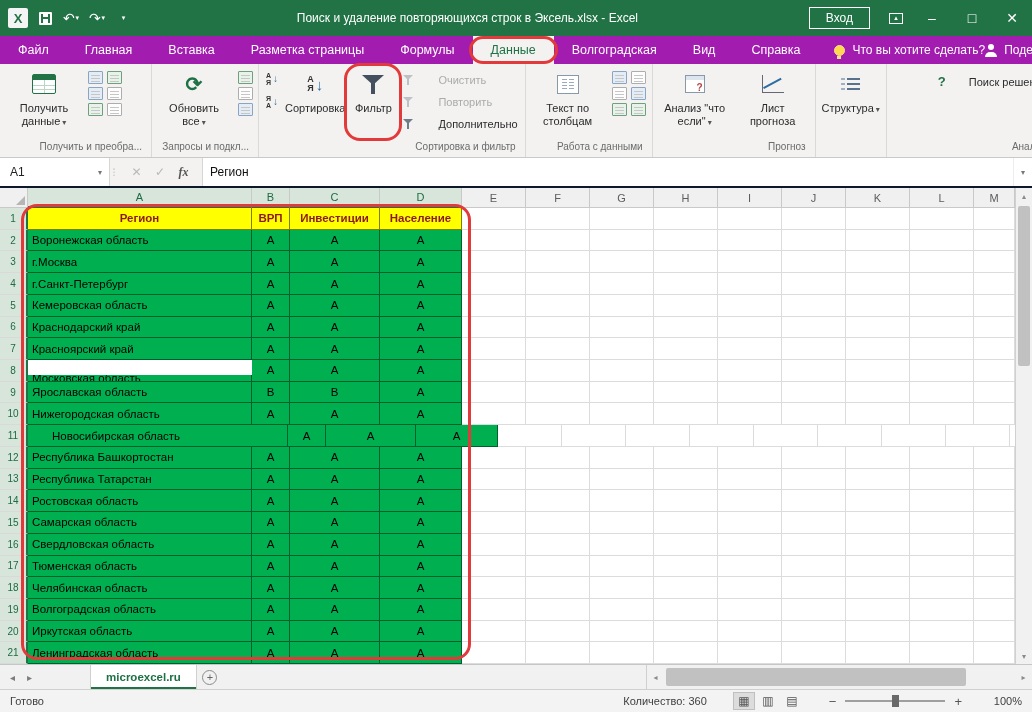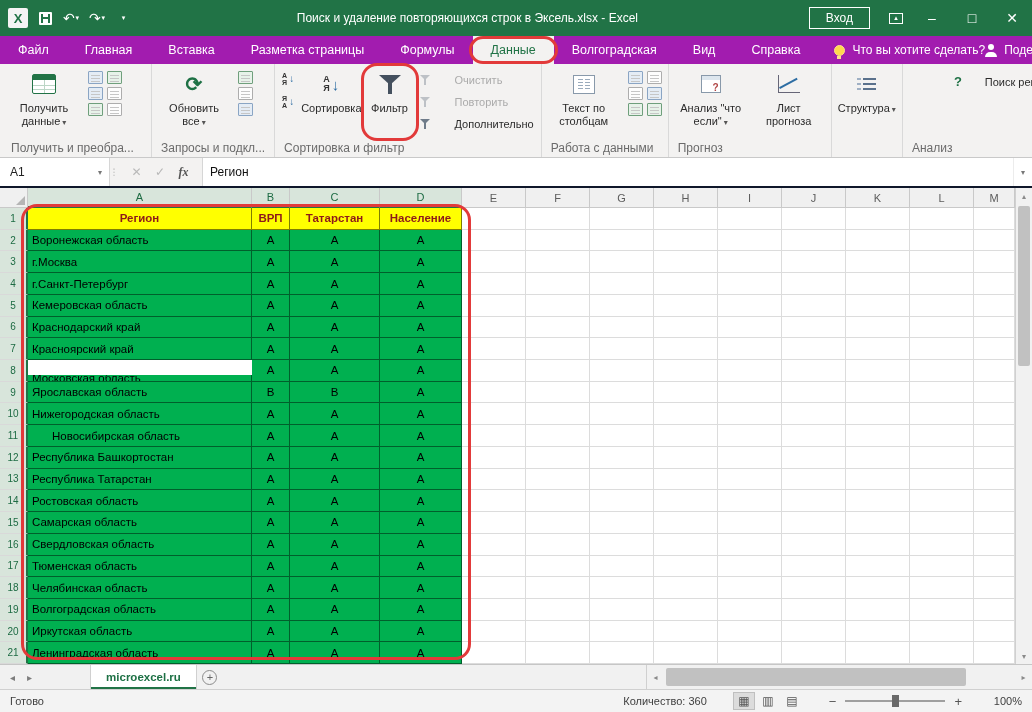--- a/index.html
+++ b/index.html
@@ -34,21 +34,21 @@
   .person::before { content:""; position:absolute; top:0; left:3px; width:6px; height:6px; border-radius:50%; background:#fff; }
   .person::after { content:""; position:absolute; bottom:0; left:0; width:12px; height:5px; border-radius:6px 6px 0 0; background:#fff; }
 
   
   .ribbon { height:94px; flex:none; background:#f3f2f1; border-bottom:1px solid #c9c9c9; display:flex; align-items:stretch; padding-left:2px; }
   .rgroup { display:flex; flex-direction:column; border-right:1px solid #d9d9d9; padding:1px 3px 0; flex:none; }
   .rgroup.g1 { min-width:150px; } .rgroup.g2 { min-width:96px; } .rgroup.g3 { min-width:262px; }
   .rgroup.g4 { min-width:124px; } .rgroup.g5 { min-width:130px; } .rgroup.g6 { min-width:70px; }
   .rgroup.g7 { flex:1; border-right:none; }
   .rgcontent { flex:1; display:flex; align-items:flex-start; }
-  .rglabel { height:16px; font-size:12px; color:#6b6b6b; text-align:left; white-space:nowrap; padding:0 6px; }
+  .rglabel { height:16px; font-size:10px; color:#6b6b6b; text-align:right; white-space:nowrap; padding:0 6px; }
   .bigbtn { min-width:50px; max-width:78px; height:74px; display:flex; flex-direction:column; align-items:center; padding:4px 3px 0; font-size:11px; color:#2b2b2b; text-align:center; line-height:1.15; }
   .bicon { height:30px; display:flex; align-items:center; justify-content:center; margin-bottom:3px; }
   .caret { font-size:8px; color:#555; margin-left:2px; }
   .vstack { display:flex; flex-direction:column; gap:1px; padding-top:4px; }
   .smallbtn { display:flex; align-items:center; gap:23px; font-size:11px; color:#2b2b2b; padding:1px 4px; height:21px; white-space:nowrap; }
   .smallbtn.disabled { color:#ababab; }
   .filter-highlight { position:relative; }
   .filter-highlight::after { content:""; position:absolute; inset:-2px -4px; border:3px solid #e23a3a; border-radius:16px; pointer-events:none; }
 
   .funnel { position:relative; width:26px; height:25px; }
@@ -385,21 +385,21 @@
         <div class="colh" style="width: 64px;">J</div>
         <div class="colh" style="width: 64px;">K</div>
         <div class="colh" style="width: 64px;">L</div>
         <div class="colh" style="width: 41px;">M</div>
       </div>
     <div class="gridrows">
         <div class="grow">
           <div class="rownum sel">1</div>
           <div class="cell yellow center" style="width: 224px;">Регион</div>
           <div class="cell yellow center" style="width: 38px;">ВРП</div>
-          <div class="cell yellow center" style="width: 90px;">Татарстан</div>
+          <div class="cell yellow center" style="width: 90px;">Инвестиции</div>
           <div class="cell yellow center" style="width: 82px;">Население</div>
           <div class="cell" style="width: 64px;"></div>
           <div class="cell" style="width: 64px;"></div>
           <div class="cell" style="width: 64px;"></div>
           <div class="cell" style="width: 64px;"></div>
           <div class="cell" style="width: 64px;"></div>
           <div class="cell" style="width: 64px;"></div>
           <div class="cell" style="width: 64px;"></div>
           <div class="cell" style="width: 64px;"></div>
           <div class="cell" style="width: 41px;"></div>
@@ -543,21 +543,21 @@
           <div class="cell" style="width: 64px;"></div>
           <div class="cell" style="width: 64px;"></div>
           <div class="cell" style="width: 64px;"></div>
           <div class="cell" style="width: 64px;"></div>
           <div class="cell" style="width: 64px;"></div>
           <div class="cell" style="width: 64px;"></div>
           <div class="cell" style="width: 41px;"></div>
         </div>
         <div class="grow">
           <div class="rownum sel">11</div>
-          <div class="cell green" style="width: 224px; padding-left: 24px;">Новосибирская область</div>
+          <div class="cell green" style="width: 260px; padding-left: 24px;">Новосибирская область</div>
           <div class="cell green center" style="width: 38px;">A</div>
           <div class="cell green center" style="width: 90px;">A</div>
           <div class="cell green center" style="width: 82px;">A</div>
           <div class="cell" style="width: 64px;"></div>
           <div class="cell" style="width: 64px;"></div>
           <div class="cell" style="width: 64px;"></div>
           <div class="cell" style="width: 64px;"></div>
           <div class="cell" style="width: 64px;"></div>
           <div class="cell" style="width: 64px;"></div>
           <div class="cell" style="width: 64px;"></div>

